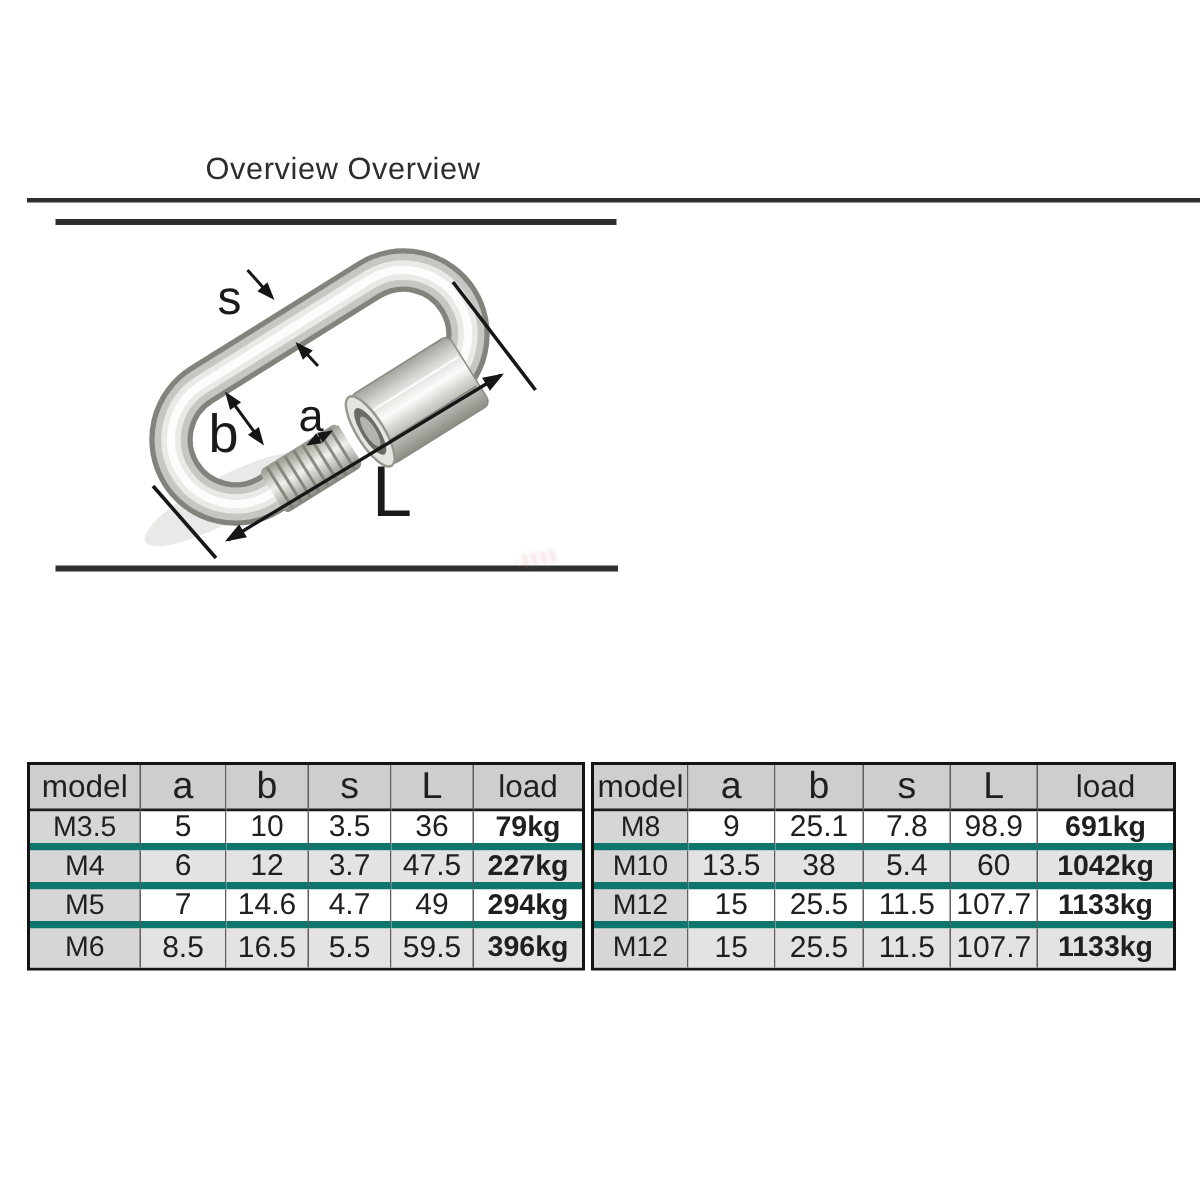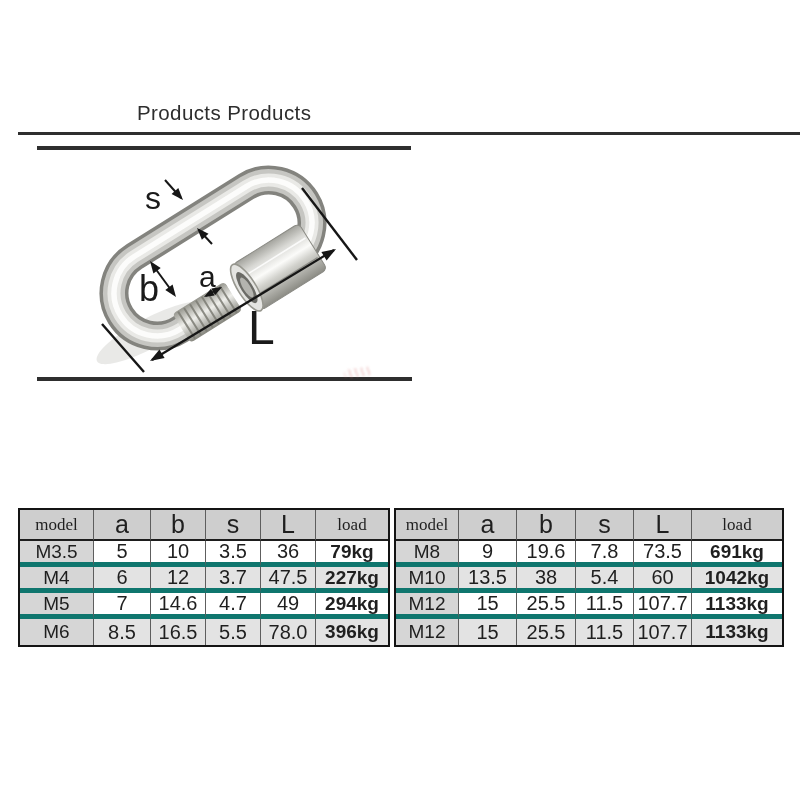--- a/index.html
+++ b/index.html
@@ -16,38 +16,38 @@
   .spec-table{position:absolute;top:508px;display:grid;border:2px solid #141414;background:#fff;
               grid-template-rows:31px repeat(4,26px);}
   .spec-table.left{left:18px;width:368px;grid-template-columns:74px 57px 55px 55px 55px auto;}
   .spec-table.right{left:394px;width:386px;grid-template-columns:63px 58px 59px 58px 58px auto;}
   .cell{display:flex;align-items:center;justify-content:center;
         border-right:1px solid #5e5e5e;border-bottom:5px solid #0f766e;
         font-size:20px;color:#1f1f1f;background:#fff;overflow:hidden;white-space:nowrap;}
   .cell.lastcol{border-right:none;}
   .cell.lastrow{border-bottom:none;}
   .cell.th{background:var(--table_header,#cecece);font-size:25px;border-bottom:2px solid #1d1d1d;}
-  .cell.th.mono{font-family:Liberation Serif, serif;font-size:17px;}
+  .cell.th.mono{font-family:Liberation Sans, sans-serif;font-size:21px;}
   .cell.modelcol{background:var(--table_model_col,#d6d6d6);font-size:19px;}
   .cell.alt{background:var(--table_row_alt,#e3e3e3);}
   .cell.load{font-size:19px;font-weight:bold;}
   
   .wm{position:absolute;opacity:.45;filter:blur(1.3px);border-radius:5px;
       background:repeating-linear-gradient(78deg,var(--watermark,#dd8d8d) 0 2px,transparent 2px 6px);}
   .wm1{left:104px;top:588px;width:118px;height:17px;transform:rotate(-7deg);}
   .wm2{left:420px;top:563px;width:52px;height:14px;transform:rotate(-10deg);}
   .wm3{left:514px;top:585px;width:72px;height:16px;transform:rotate(-6deg);}
   .wm4{left:344px;top:368px;width:28px;height:9px;transform:rotate(-8deg);opacity:.35;}
 </style>
 </head>
 <body>
 
 <div class="canvas">
 
-  <div class="page-title">Products Products</div>
+  <div class="page-title">Overview Overview</div>
   <div class="rule rule-a"></div>
   <div class="rule rule-b"></div>
   <div class="rule rule-c"></div>
 
   <svg class="illustration" width="420" height="420" viewBox="0 0 420 420" aria-hidden="true">
     <defs>
       <linearGradient id="nutGrad" x1="0" y1="0" x2="0" y2="1">
         <stop offset="0" stop-color="#a3a39d"></stop>
         <stop offset=".22" stop-color="#d8d8d4"></stop>
         <stop offset=".45" stop-color="#fbfbf9"></stop>
@@ -152,35 +152,35 @@
       <div class="cell  modelcol">M5</div>
       <div class="cell ">7</div>
       <div class="cell ">14.6</div>
       <div class="cell ">4.7</div>
       <div class="cell ">49</div>
       <div class="cell  lastcol load">294kg</div>
       <div class="cell  modelcol lastrow">M6</div>
       <div class="cell  alt lastrow">8.5</div>
       <div class="cell  alt lastrow">16.5</div>
       <div class="cell  alt lastrow">5.5</div>
-      <div class="cell  alt lastrow">78.0</div>
+      <div class="cell  alt lastrow">59.5</div>
       <div class="cell  alt lastcol load lastrow">396kg</div>
     </div>
   <div class="spec-table right">
       <div class="cell th mono">model</div>
       <div class="cell th">a</div>
       <div class="cell th">b</div>
       <div class="cell th">s</div>
       <div class="cell th">L</div>
       <div class="cell th mono lastcol">load</div>
       <div class="cell  modelcol">M8</div>
       <div class="cell ">9</div>
-      <div class="cell ">19.6</div>
+      <div class="cell ">25.1</div>
       <div class="cell ">7.8</div>
-      <div class="cell ">73.5</div>
+      <div class="cell ">98.9</div>
       <div class="cell  lastcol load">691kg</div>
       <div class="cell  modelcol">M10</div>
       <div class="cell  alt">13.5</div>
       <div class="cell  alt">38</div>
       <div class="cell  alt">5.4</div>
       <div class="cell  alt">60</div>
       <div class="cell  alt lastcol load">1042kg</div>
       <div class="cell  modelcol">M12</div>
       <div class="cell ">15</div>
       <div class="cell ">25.5</div>

